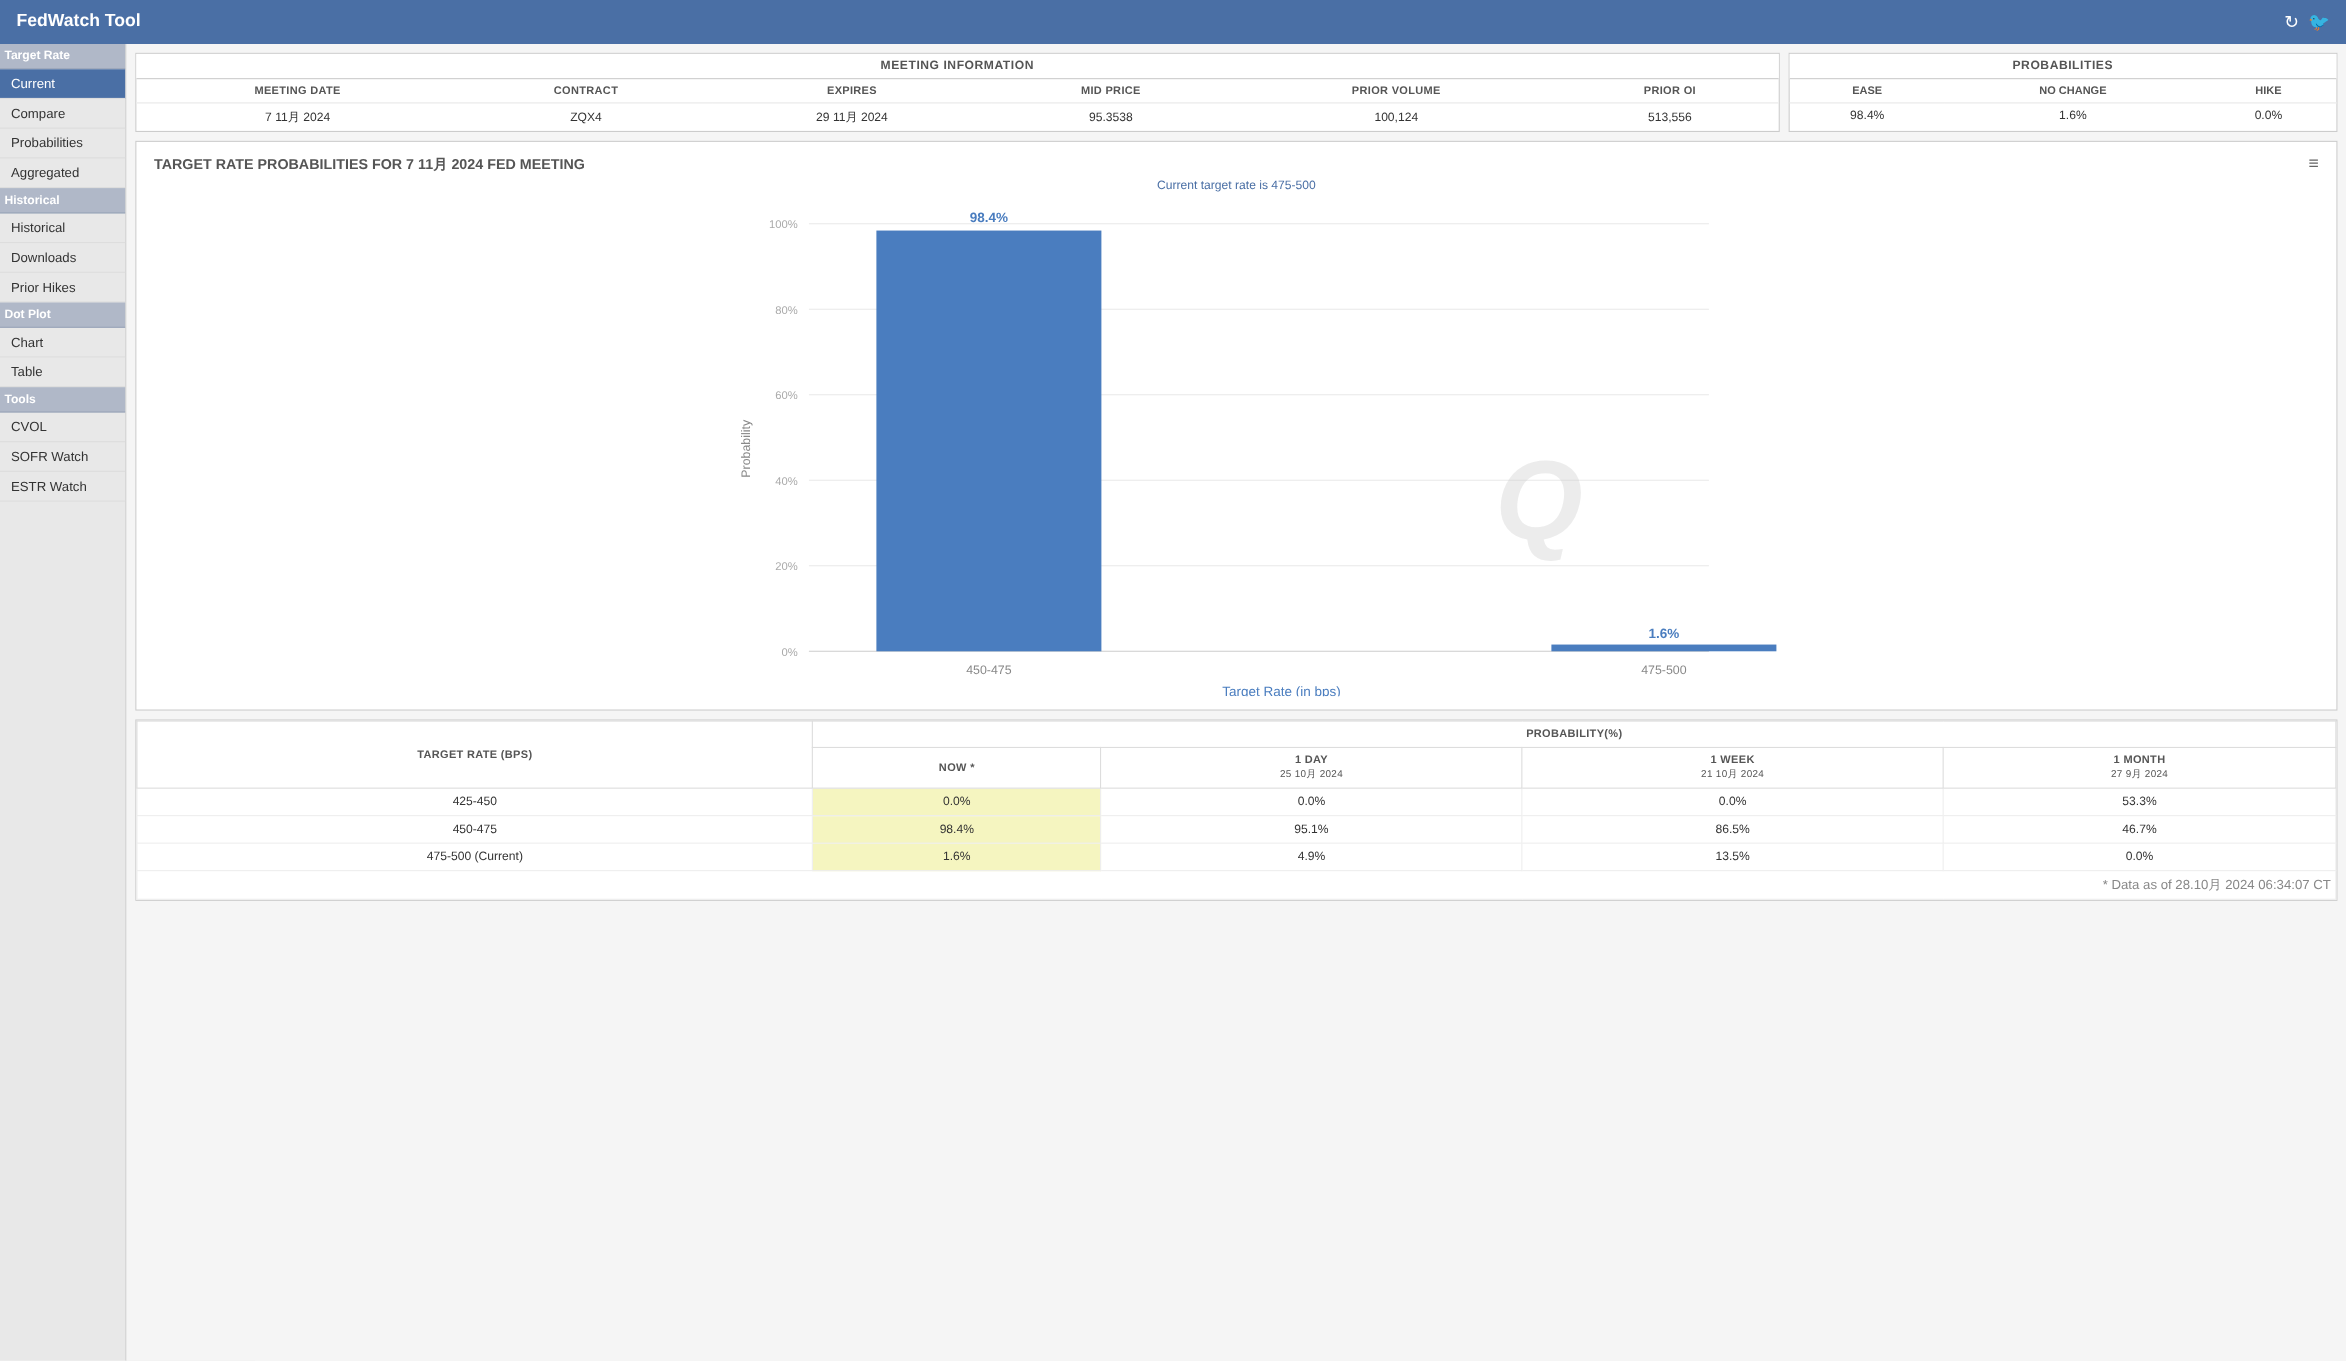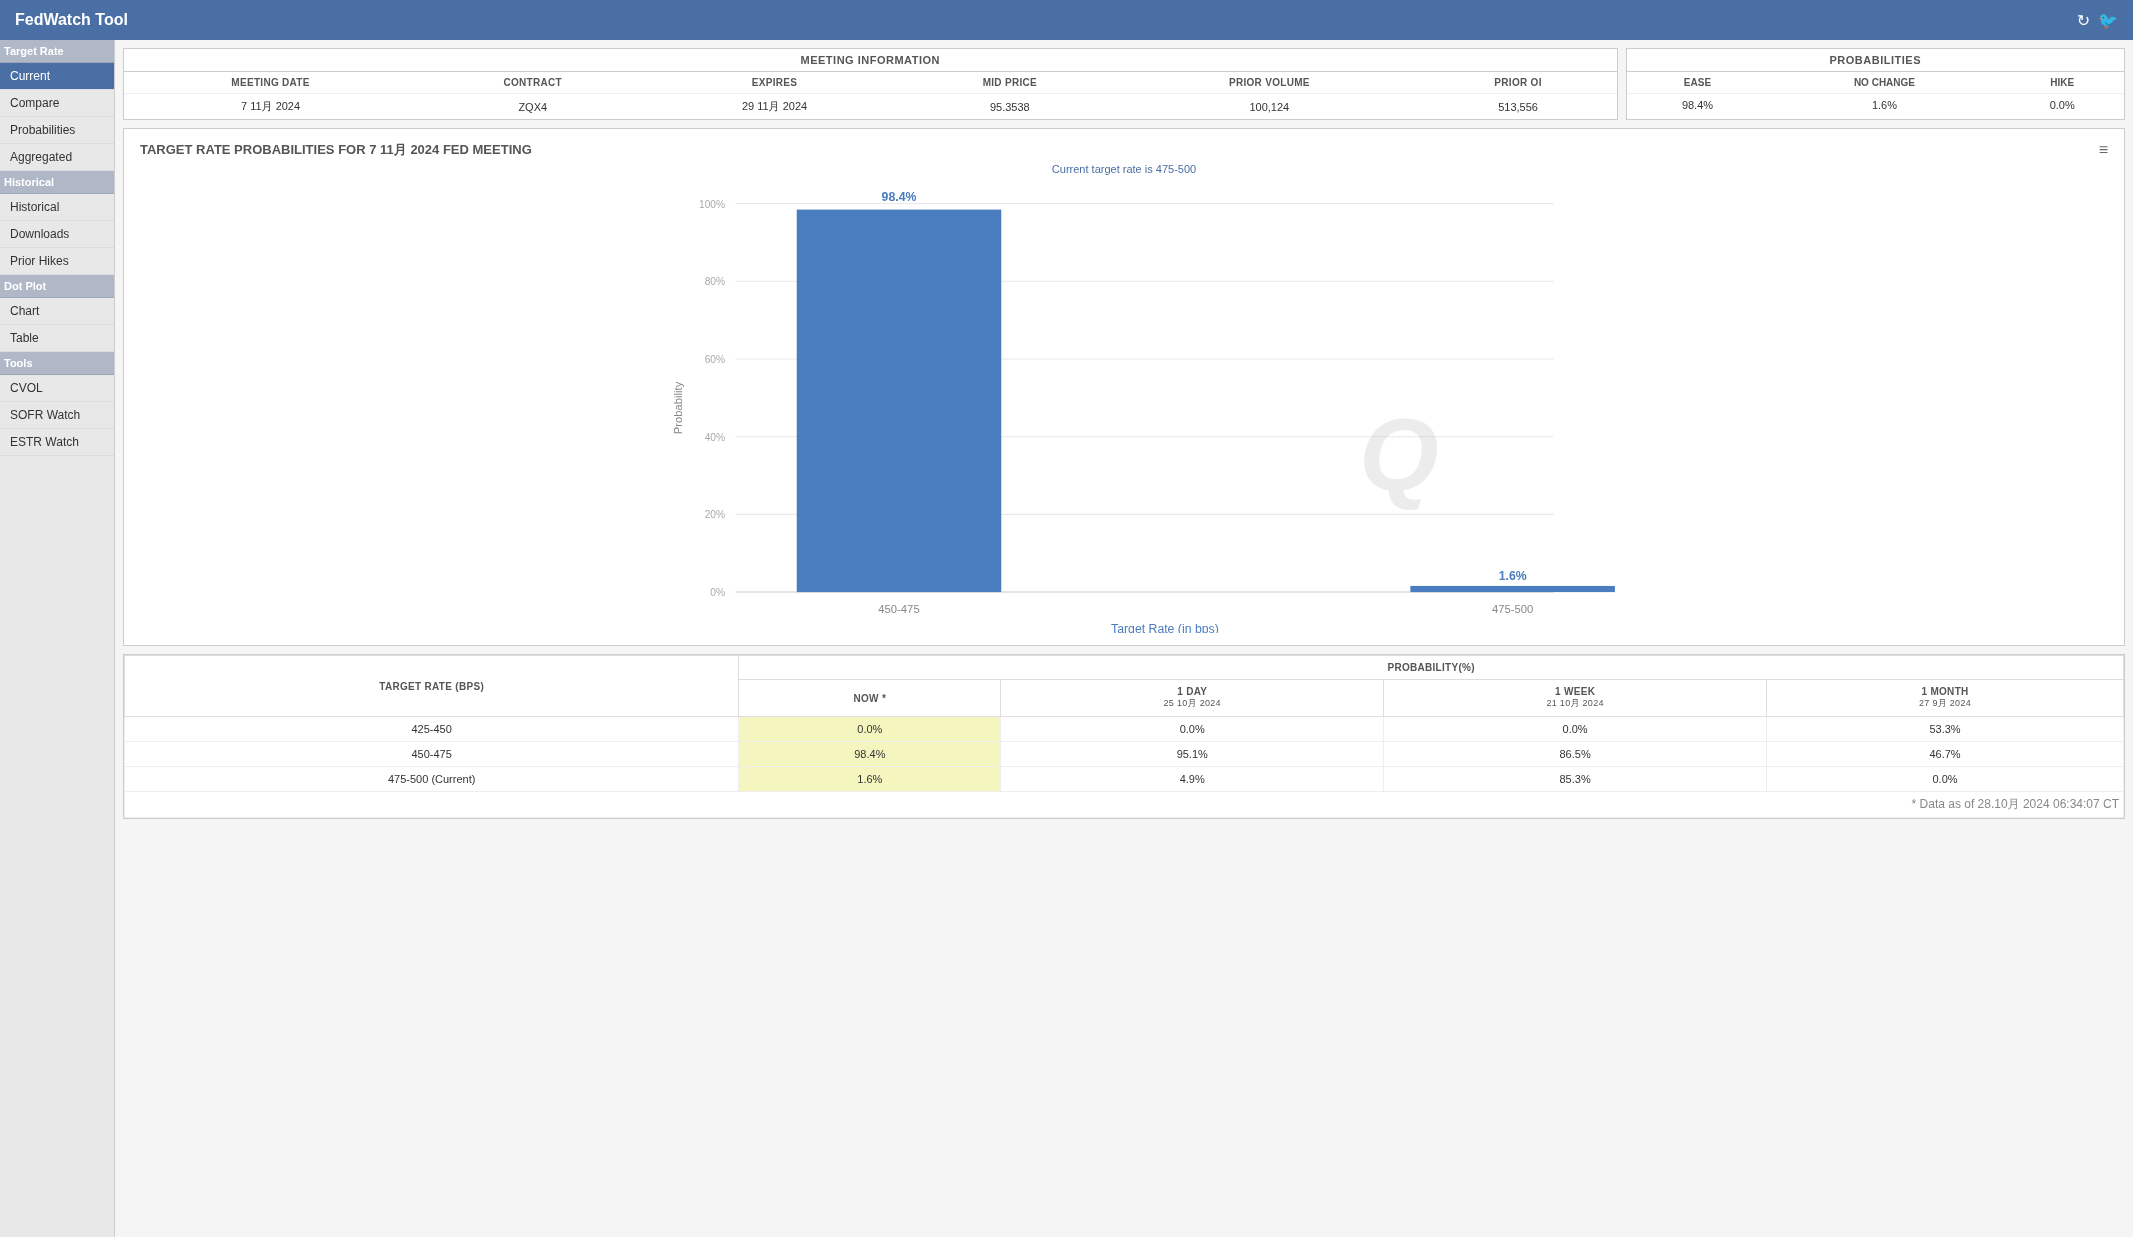--- a/index.html
+++ b/index.html
@@ -384,21 +384,21 @@
               <td>450-475</td>
               <td class="highlight">98.4%</td>
               <td>95.1%</td>
               <td>86.5%</td>
               <td>46.7%</td>
             </tr>
             <tr>
               <td>475-500 (Current)</td>
               <td class="highlight">1.6%</td>
               <td>4.9%</td>
-              <td>85.3%</td>
+              <td>13.5%</td>
               <td>0.0%</td>
             </tr>
             <tr>
               <td colspan="5" class="footer-note">* Data as of 28.10月 2024 06:34:07 CT</td>
             </tr>
           </tbody>
         </table>
       </div>
 
     </div>

